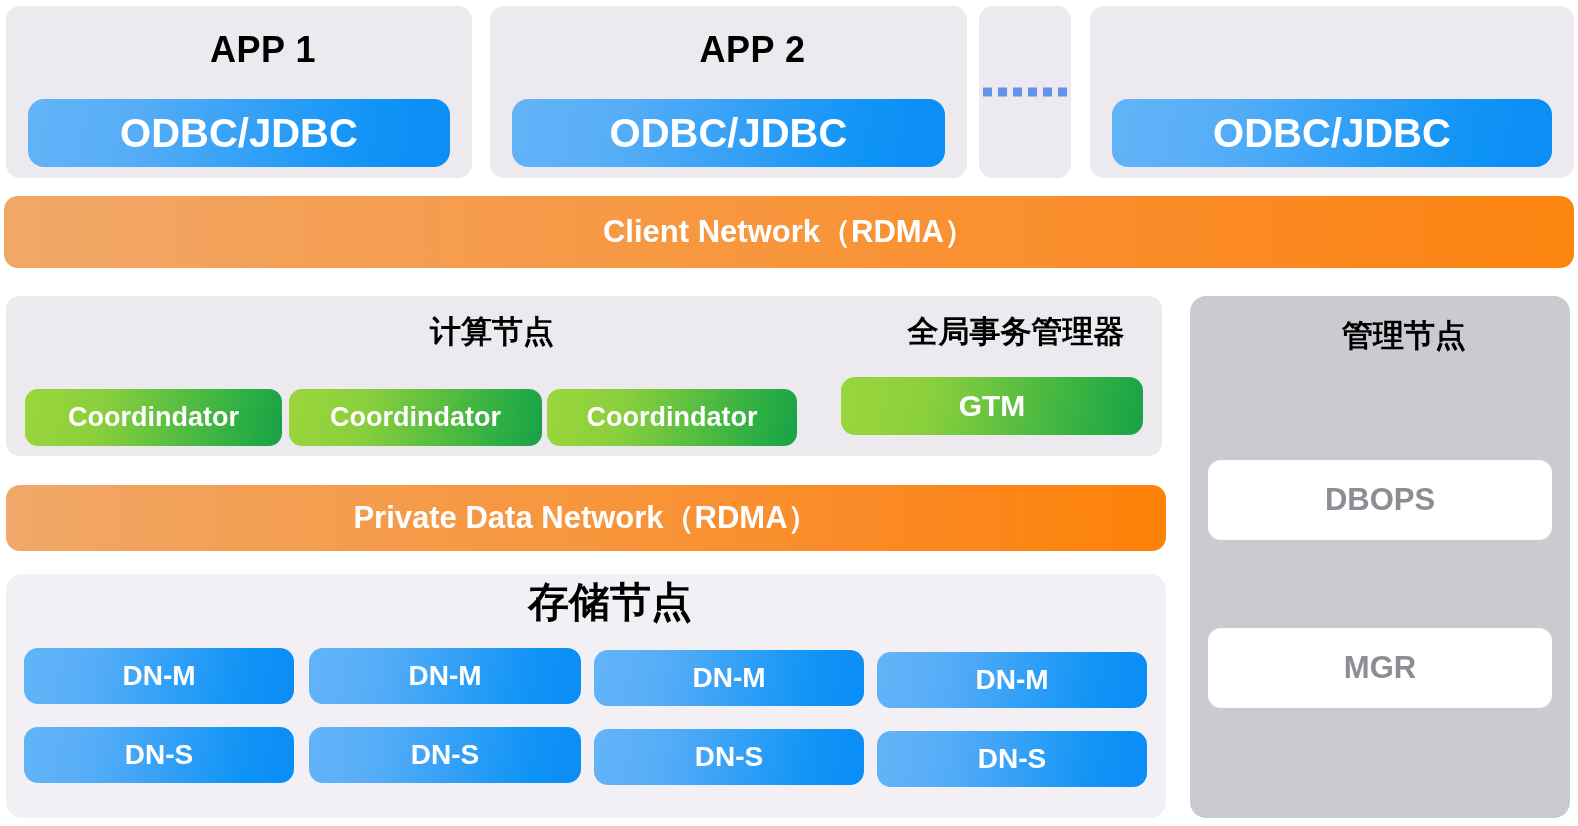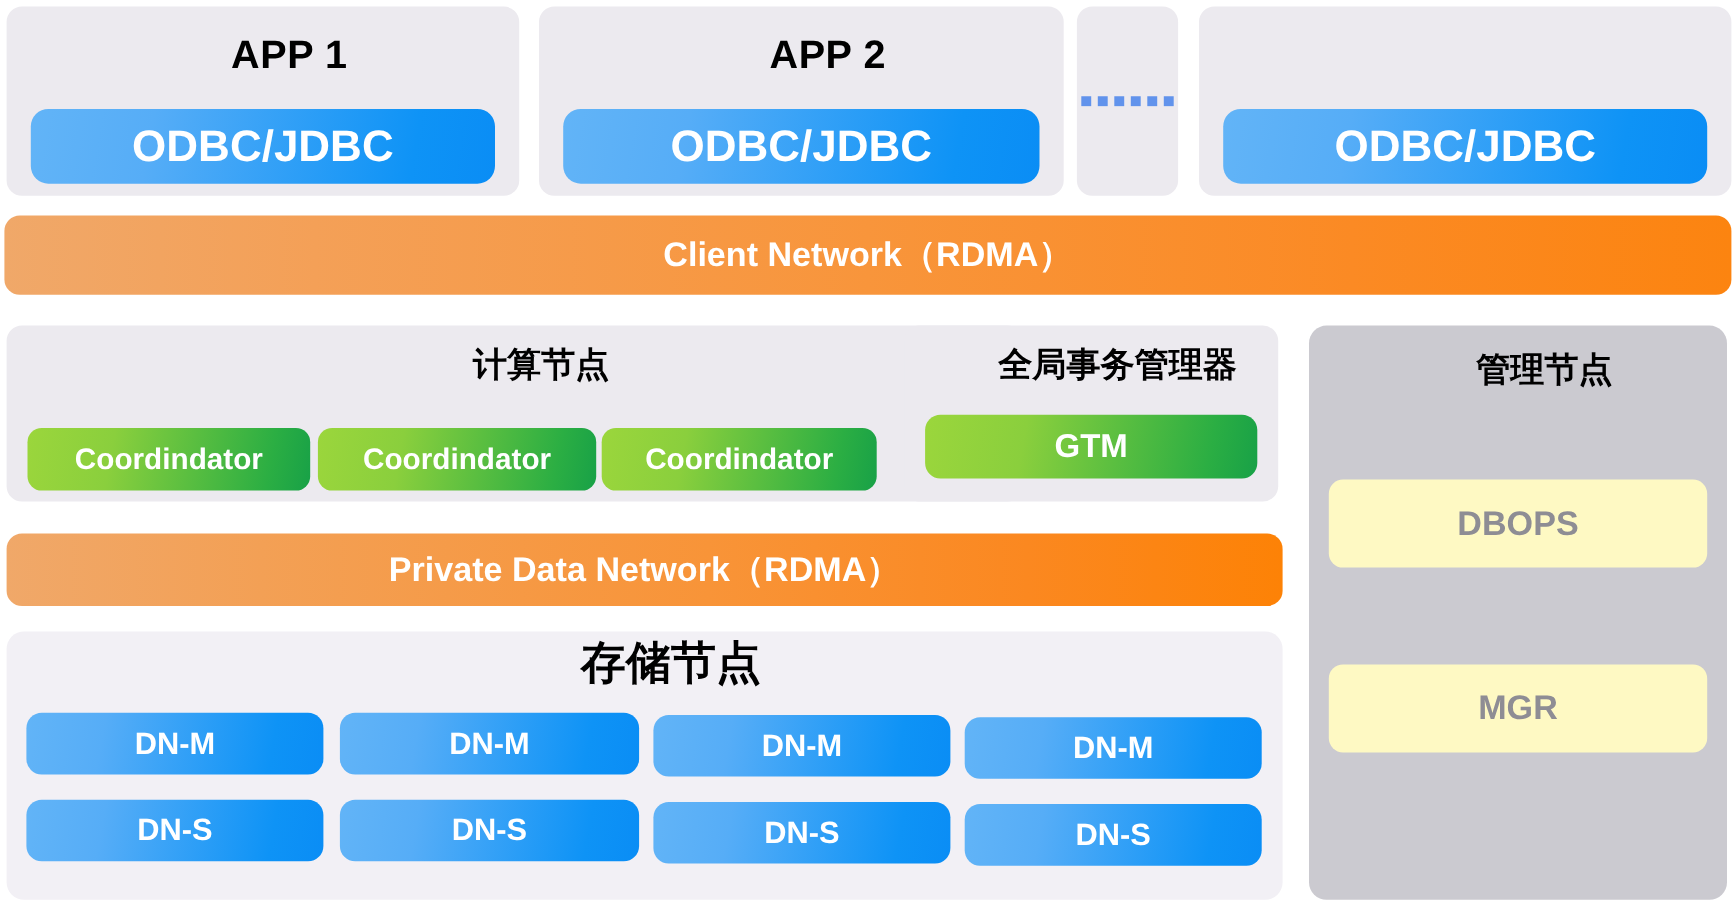--- a/index.html
+++ b/index.html
@@ -59,22 +59,23 @@
     white-space: nowrap;
   }
 
   .pill-blue {
     background: linear-gradient(100deg, #62B4F7 0%, #56ADF7 26%, #0E93F6 82%, #0A8DF5 100%);
   }
   .pill-green {
     background: linear-gradient(100deg, #9BD63C 0%, #8ACF3D 30%, #2BAE43 85%, #18A147 100%);
   }
   .pill-grey {
-    background: #fef9c3;
+    background: #ffffff;
     color: #8E8D94;
+    margin-top: 24px;
   }
 
   .bar-orange {
     position: absolute;
     border-radius: 14px;
     display: flex;
     align-items: center;
     justify-content: center;
     color: #ffffff;
     font-weight: bold;

